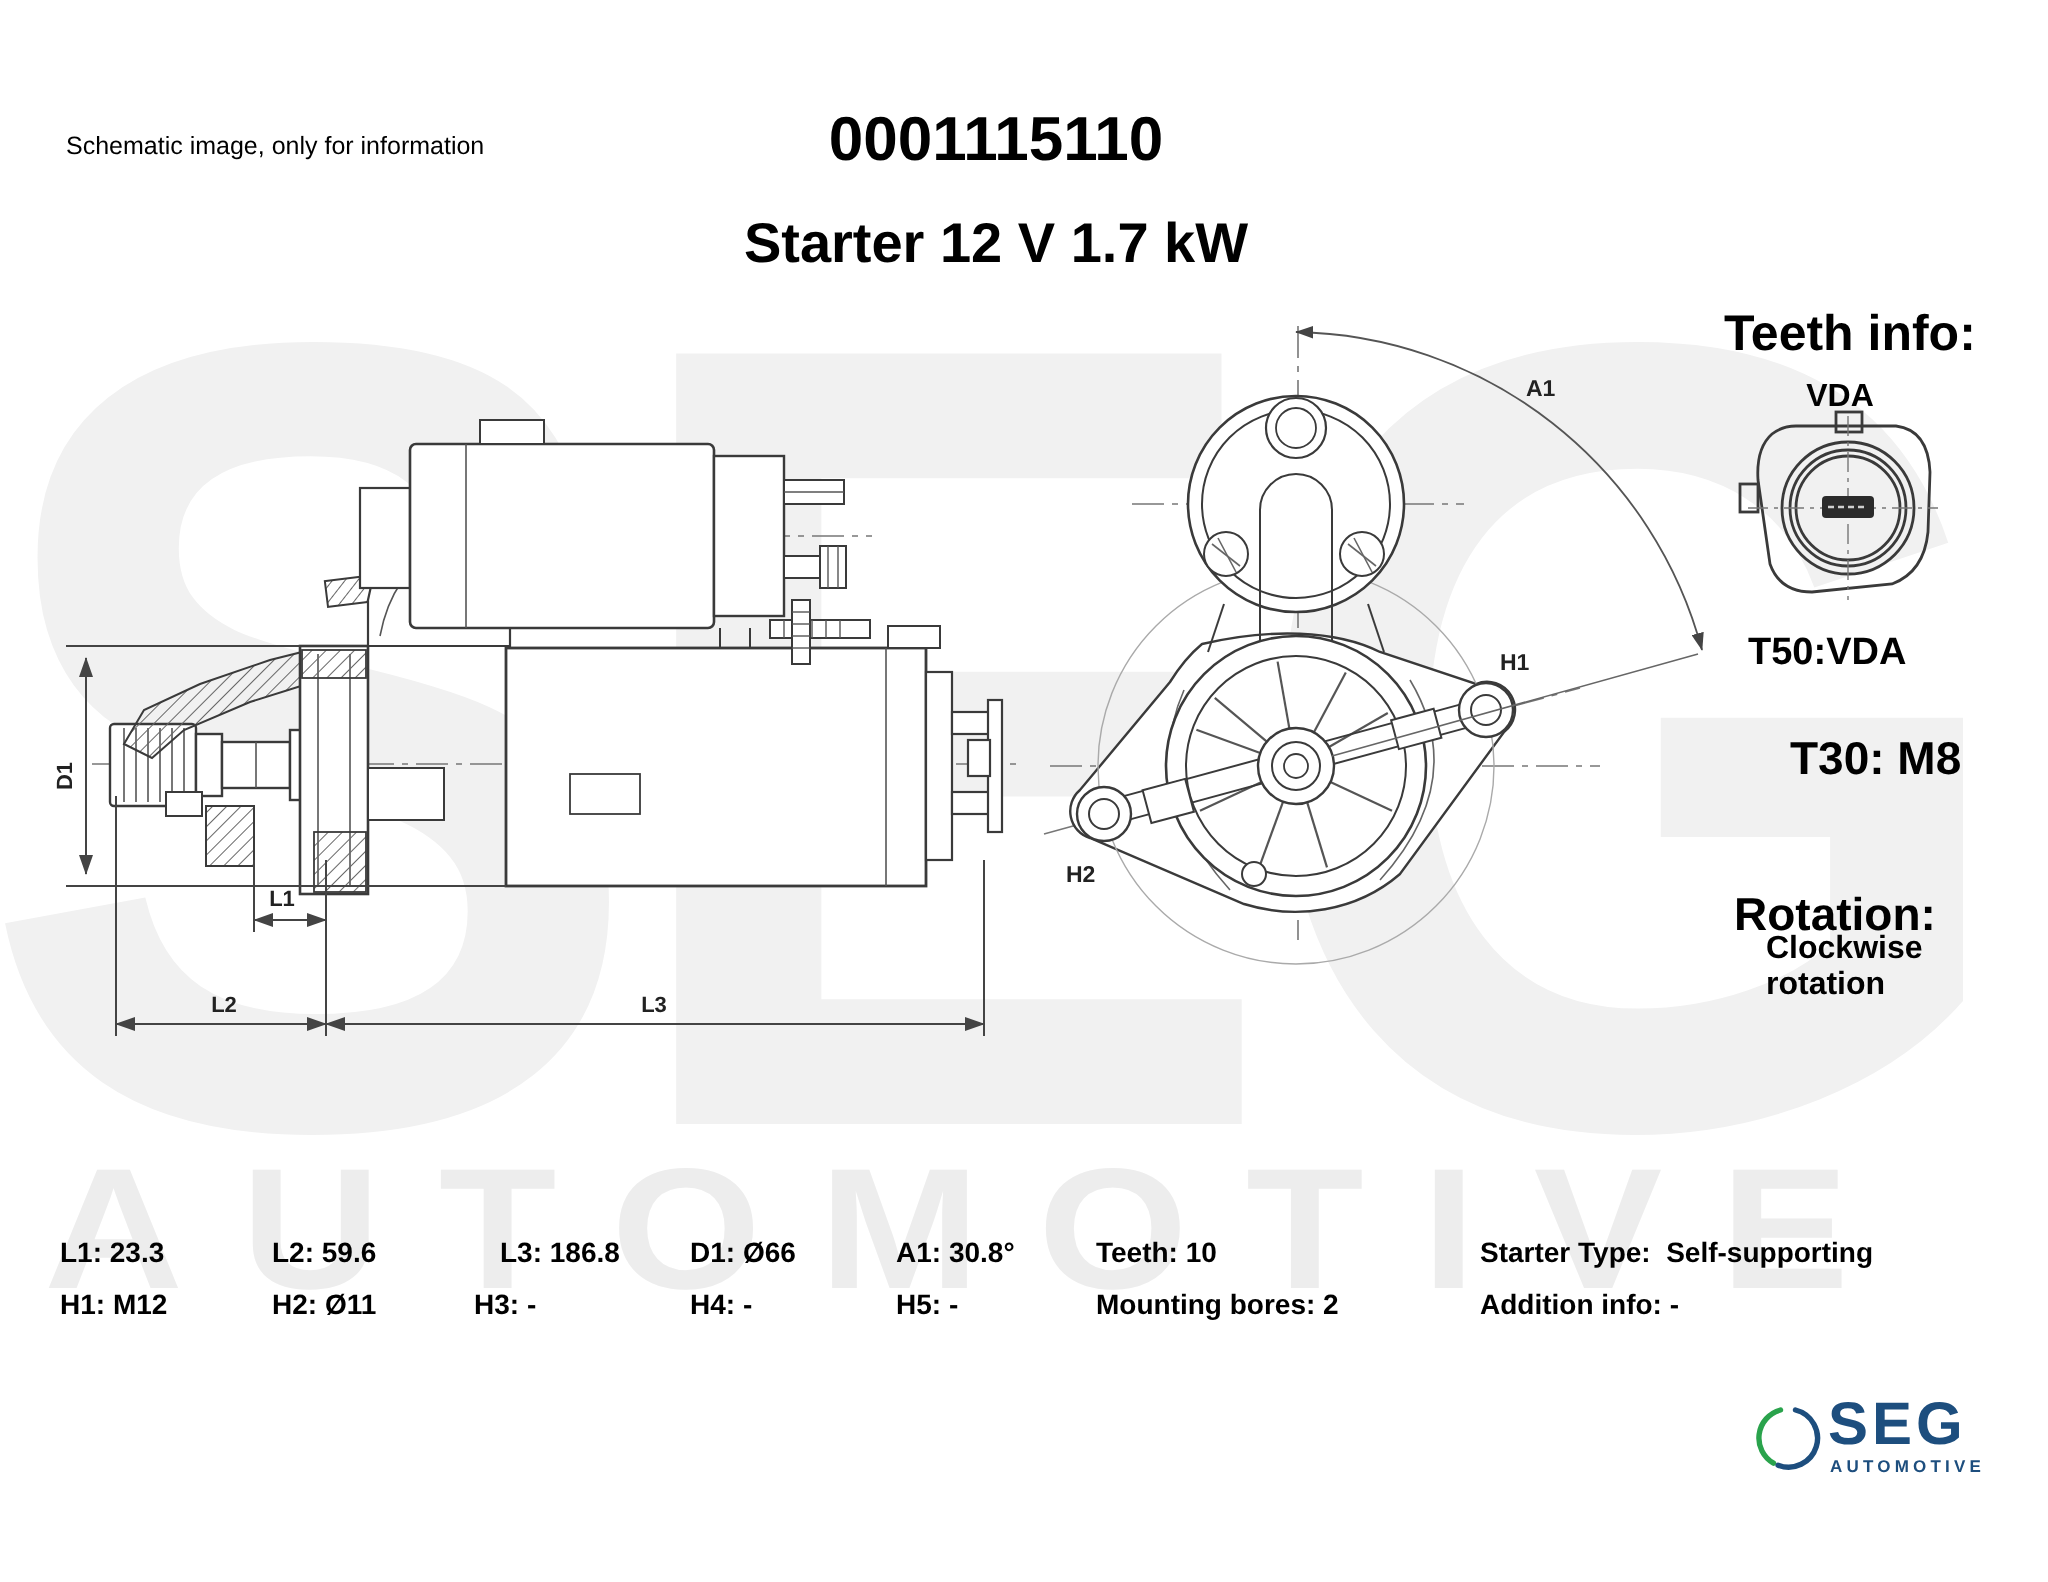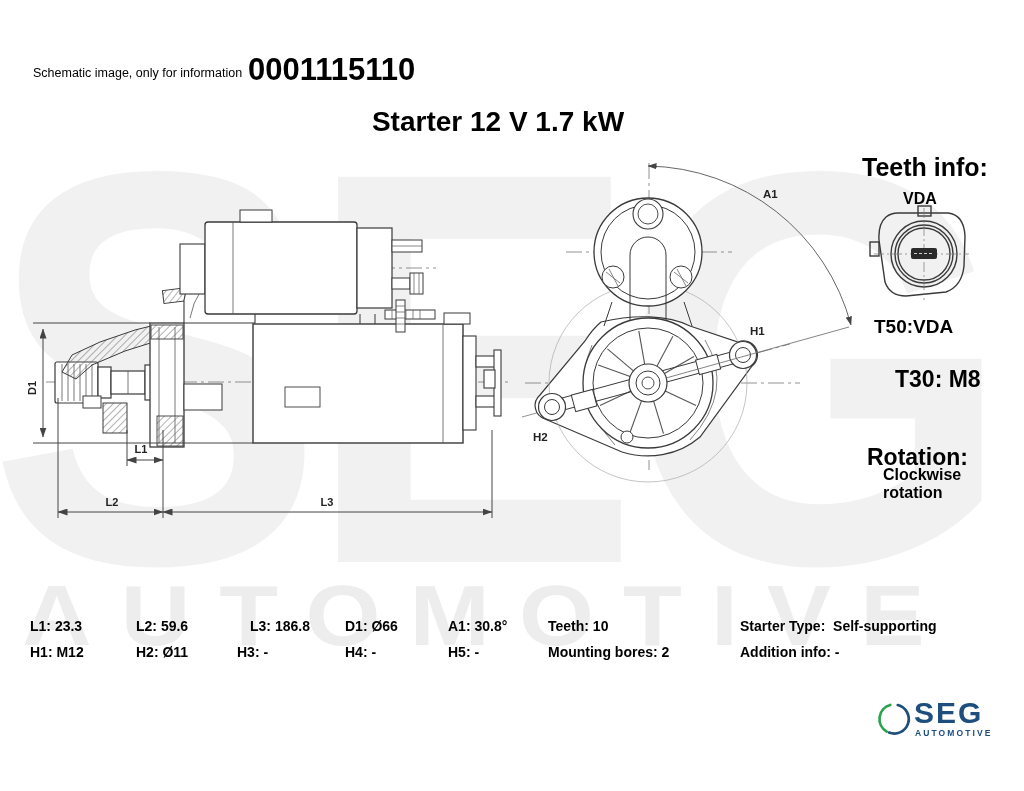--- a/index.html
+++ b/index.html
@@ -6,21 +6,21 @@
   #stage{position:relative;width:1024px;height:791px;background:#ffffff;overflow:hidden;
          font-family:"Liberation Sans",sans-serif;color:#000;}
   .abs{position:absolute;}
   
   .wm-seg{left:-12px;top:88px;font-size:560px;font-weight:800;line-height:1;color:#f1f1f1;
           letter-spacing:-22px;transform:scaleX(.9);transform-origin:left top;z-index:0;white-space:nowrap;}
   .wm-auto{left:22px;top:572px;font-size:86px;font-weight:800;line-height:1;color:#ededed;
            letter-spacing:26px;transform:scaleX(1.12);transform-origin:left top;z-index:0;white-space:nowrap;}
   
   .disclaimer{left:33px;top:66px;font-size:12.5px;font-weight:400;z-index:3;}
-  .part-number{left:248px;top:52px;width:500px;text-align:left;font-size:31px;font-weight:800;z-index:3;}
+  .part-number{left:248px;top:52px;width:500px;text-align:center;font-size:31px;font-weight:800;z-index:3;}
   .doc-title{left:248px;top:106px;width:500px;text-align:center;font-size:28px;font-weight:800;z-index:3;}
   
   .plug-heading{left:862px;top:153px;font-size:25px;font-weight:800;z-index:3;}
   .plug-type{left:868px;top:190px;width:104px;text-align:center;font-size:16px;font-weight:700;z-index:3;}
   .t50{left:874px;top:316px;font-size:19px;font-weight:800;z-index:3;}
   .t30{left:877px;top:366px;font-size:23px;font-weight:800;z-index:3;margin-left:18px;}
   .rot-h{left:867px;top:416px;font-size:23px;font-weight:800;z-index:3;margin-top:28px;}
   .rot-v{left:847px;top:466px;font-size:16px;font-weight:800;z-index:3;margin-left:36px;}
   
   .spec{position:absolute;font-size:14px;font-weight:700;white-space:pre;z-index:3;}

